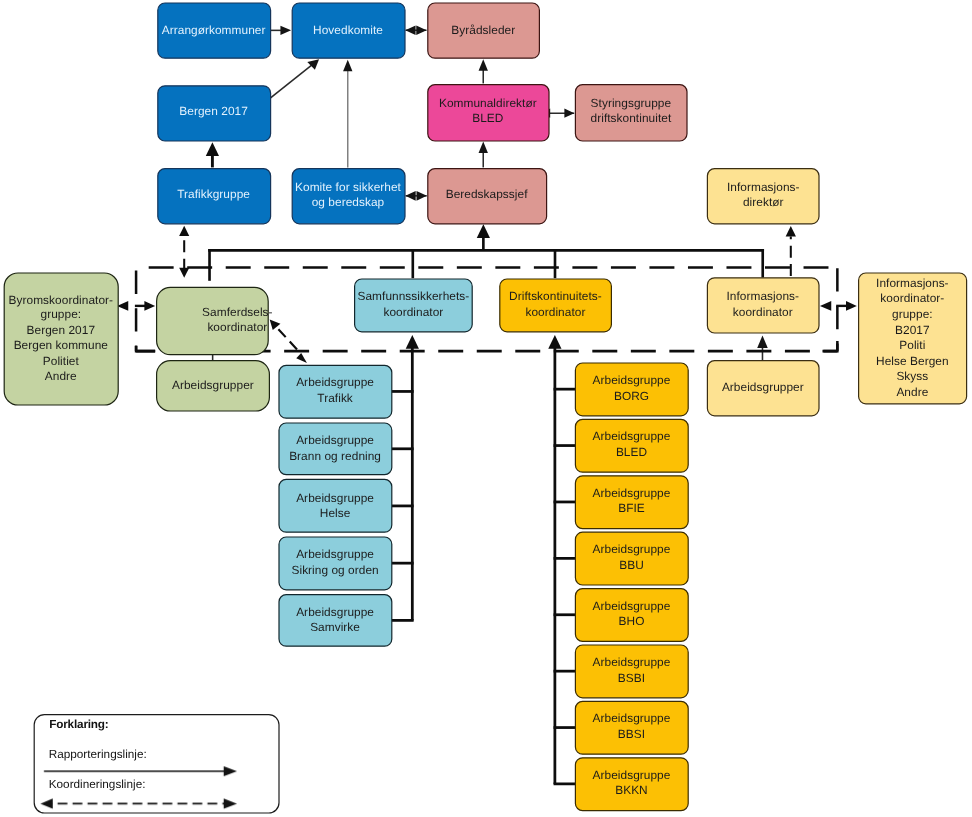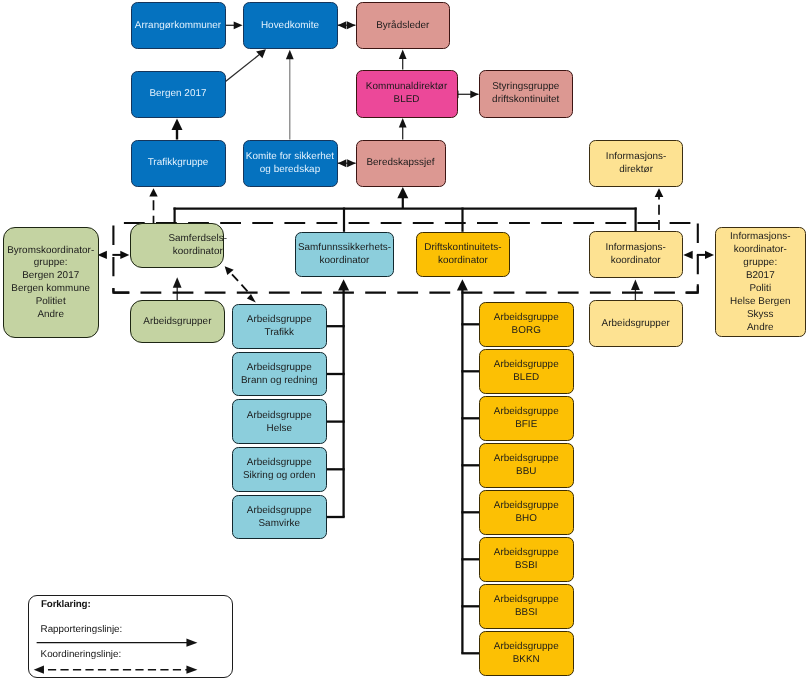--- a/index.html
+++ b/index.html
@@ -166,30 +166,30 @@
     <div class="box b-blue" style="background: rgb(5, 114, 191); border-color: rgb(21, 53, 91); color: rgb(226, 241, 253); left: 242.5px; top: 2px; width: 95px; height: 46.5px;"><span>Hovedkomite</span></div>
     <div class="box b-pink" style="background: rgb(220, 152, 146); border-color: rgb(60, 21, 19); color: rgb(27, 27, 27); left: 355.5px; top: 2px; width: 94.5px; height: 46.5px;"><span>Byrådsleder</span></div>
     <div class="box b-blue" style="background: rgb(5, 114, 191); border-color: rgb(21, 53, 91); color: rgb(226, 241, 253); left: 130.5px; top: 70.5px; width: 95px; height: 47px;"><span>Bergen 2017</span></div>
     <div class="box b-pink" style="background: #ec4899; border-color: rgb(60, 21, 19); color: rgb(27, 27, 27); left: 355.5px; top: 69.5px; width: 102px; height: 48px;"><span>Kommunaldirektør
 BLED</span></div>
     <div class="box b-pink" style="background: rgb(220, 152, 146); border-color: rgb(60, 21, 19); color: rgb(27, 27, 27); left: 478.5px; top: 69.5px; width: 94.5px; height: 48px;"><span>Styringsgruppe
 driftskontinuitet</span></div>
     <div class="box b-blue" style="background: rgb(5, 114, 191); border-color: rgb(21, 53, 91); color: rgb(226, 241, 253); left: 130.5px; top: 139.5px; width: 95px; height: 47px;"><span>Trafikkgruppe</span></div>
     <div class="box b-blue" style="background: rgb(5, 114, 191); border-color: rgb(21, 53, 91); color: rgb(226, 241, 253); left: 242.5px; top: 139.5px; width: 95px; height: 47px;"><span>Komite for sikkerhet
 og beredskap</span></div>
-    <div class="box b-pink" style="background: rgb(220, 152, 146); border-color: rgb(60, 21, 19); color: rgb(27, 27, 27); left: 355.5px; top: 139.5px; width: 90px; height: 47px;"><span>Beredskapssjef</span></div>
+    <div class="box b-pink" style="background: rgb(220, 152, 146); border-color: rgb(60, 21, 19); color: rgb(27, 27, 27); left: 355.5px; top: 139.5px; width: 100px; height: 47px;"><span>Beredskapssjef</span></div>
     <div class="box b-paleyellow" style="background: rgb(253, 226, 146); border-color: rgb(59, 46, 18); color: rgb(27, 27, 27); left: 589.2px; top: 139.6px; width: 93.8px; height: 47.4px;"><span>Informasjons-
 direktør</span></div>
     <div class="box b-green" style="background: rgb(196, 211, 162); border-color: rgb(29, 37, 19); color: rgb(27, 27, 27); left: 2.6px; top: 227px; width: 96.2px; height: 110.8px;"><span>Byromskoordinator-
 gruppe:
 Bergen 2017
 Bergen kommune
 Politiet
 Andre</span></div>
-    <div class="box b-green" style="background: rgb(196, 211, 162); border-color: rgb(29, 37, 19); color: rgb(27, 27, 27); left: 130.4px; top: 223px; width: 93.8px; height: 45px; padding-left: 41px;"><span>Samferdsels-
+    <div class="box b-green" style="background: rgb(196, 211, 162); border-color: rgb(29, 37, 19); color: rgb(27, 27, 27); left: 130.4px; top: 239px; width: 93.8px; height: 57px; padding-left: 41px;"><span>Samferdsels-
 koordinator</span></div>
     <div class="box b-lightblue" style="background: rgb(140, 206, 220); border-color: rgb(18, 39, 45); color: rgb(27, 27, 27); left: 295.4px; top: 231.7px; width: 98.2px; height: 45.3px;"><span>Samfunnssikkerhets-
 koordinator</span></div>
     <div class="box b-orange" style="background: rgb(252, 192, 4); border-color: rgb(59, 44, 1); color: rgb(27, 27, 27); left: 415.8px; top: 231.7px; width: 94.2px; height: 45.3px;"><span>Driftskontinuitets-
 koordinator</span></div>
     <div class="box b-paleyellow" style="background: rgb(253, 226, 146); border-color: rgb(59, 46, 18); color: rgb(27, 27, 27); left: 588.5px; top: 231.2px; width: 94.3px; height: 46.4px;"><span>Informasjons-
 koordinator</span></div>
     <div class="box b-paleyellow" style="background: rgb(253, 226, 146); border-color: rgb(59, 46, 18); color: rgb(27, 27, 27); left: 715px; top: 227.4px; width: 90.6px; height: 109.6px;"><span>Informasjons-
 koordinator-
 gruppe:

